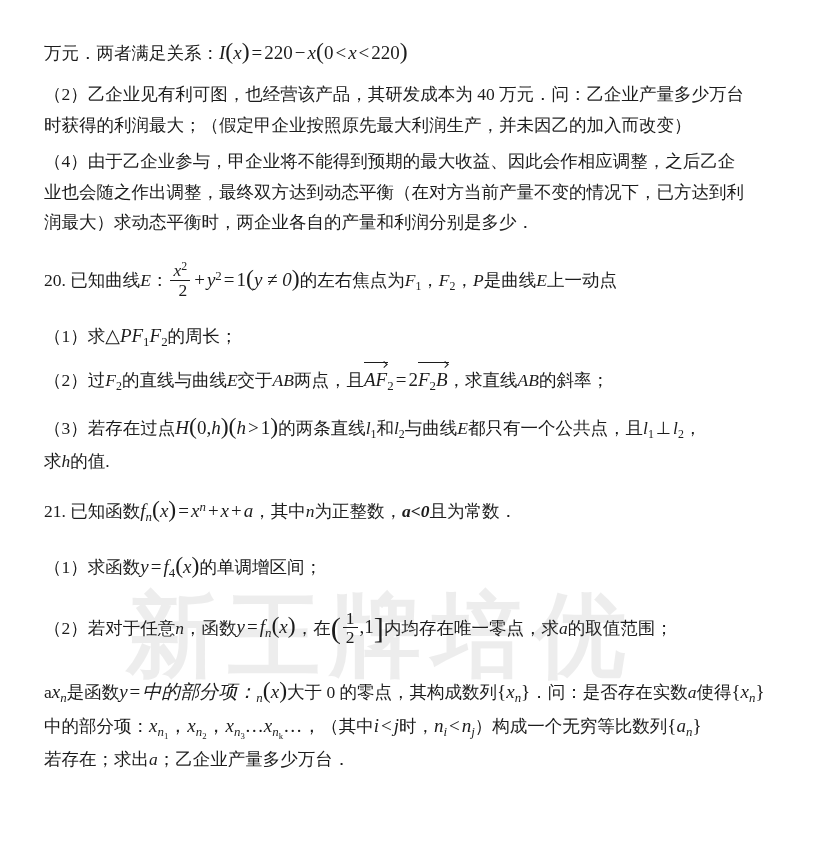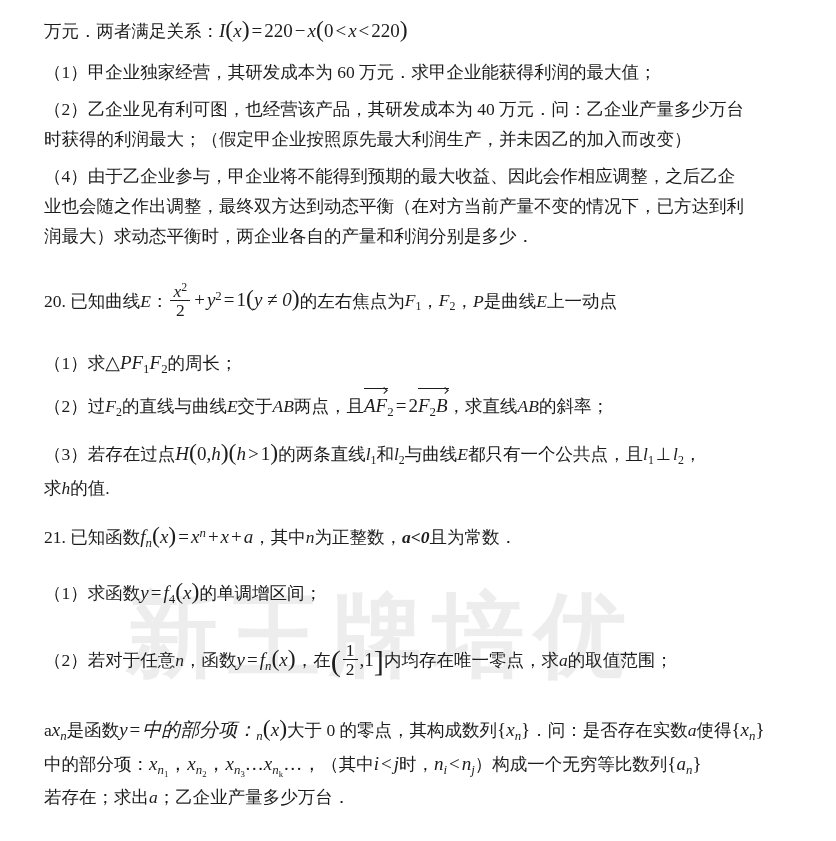--- a/index.html
+++ b/index.html
@@ -34,21 +34,21 @@
     letter-spacing: 10px;
     color: rgba(0,0,0,0.07);
     pointer-events: none;
     user-select: none;
     z-index: 0;
     line-height: 1;
   }
   .content {
     position: relative;
     z-index: 1;
-    padding: 10px 44px 0 44px;
+    padding: 32px 44px 0 44px;
   }
   .line {
     font-size: 17.5px;
     line-height: 1.62;
     margin: 0 0 2px 0;
     white-space: normal;
   }
   .para {
     margin-bottom: 6px;
   }
@@ -61,24 +61,24 @@
   .mn { font-family: "Liberation Serif", serif; }
   .mo { font-family: "Liberation Serif", serif; padding: 0 2px; }
   .math {
     font-family: "Liberation Serif", serif;
     font-size: 19px;
     white-space: nowrap;
   }
   .frac {
     display: inline-block;
     vertical-align: -0.55em;
-    text-align: center;
+    text-align: right;
     font-size: 0.92em;
     line-height: 1.06;
-    margin: 16px 2px;
+    margin: 10px 2px;
   }
   .frac .num {
     display: block;
     border-bottom: 1px solid #1c1c1c;
     padding: 0 3px;
   }
   .frac .den {
     display: block;
     padding: 0 3px;
   }
@@ -149,21 +149,20 @@
 <div class="page">
 
   <div class="watermark">新王牌培优</div>
 
   <div class="content">
 
     <div class="line para" style="margin-bottom:10px;">
       <span>万元．两者满足关系：</span><span class="math nowrap"><span class="mi">I</span><span class="bigparen">(</span><span class="mi">x</span><span class="bigparen">)</span><span class="mo">=</span><span class="mn">220</span><span class="mo">−</span><span class="mi">x</span><span class="bigparen">(</span><span class="mn">0</span><span class="mo">&lt;</span><span class="mi">x</span><span class="mo">&lt;</span><span class="mn">220</span><span class="bigparen">)</span></span>
     </div>
 
-    <div class="line" style="margin-bottom:8px;">（1）甲企业独家经营，其研发成本为 60 万元．求甲企业能获得利润的最大值；</div>
 
     <div class="line">（2）乙企业见有利可图，也经营该产品，其研发成本为 40 万元．问：乙企业产量多少万台</div>
     <div class="line" style="margin-bottom:8px;">时获得的利润最大；（假定甲企业按照原先最大利润生产，并未因乙的加入而改变）</div>
 
     <div class="line">（4）由于乙企业参与，甲企业将不能得到预期的最大收益、因此会作相应调整，之后乙企</div>
     <div class="line">业也会随之作出调整，最终双方达到动态平衡（在对方当前产量不变的情况下，已方达到利</div>
     <div class="line" style="margin-bottom:14px;">润最大）求动态平衡时，两企业各自的产量和利润分别是多少．</div>
 
     <div class="line" style="margin-bottom:12px;">
       <span class="q-num">20.</span>

